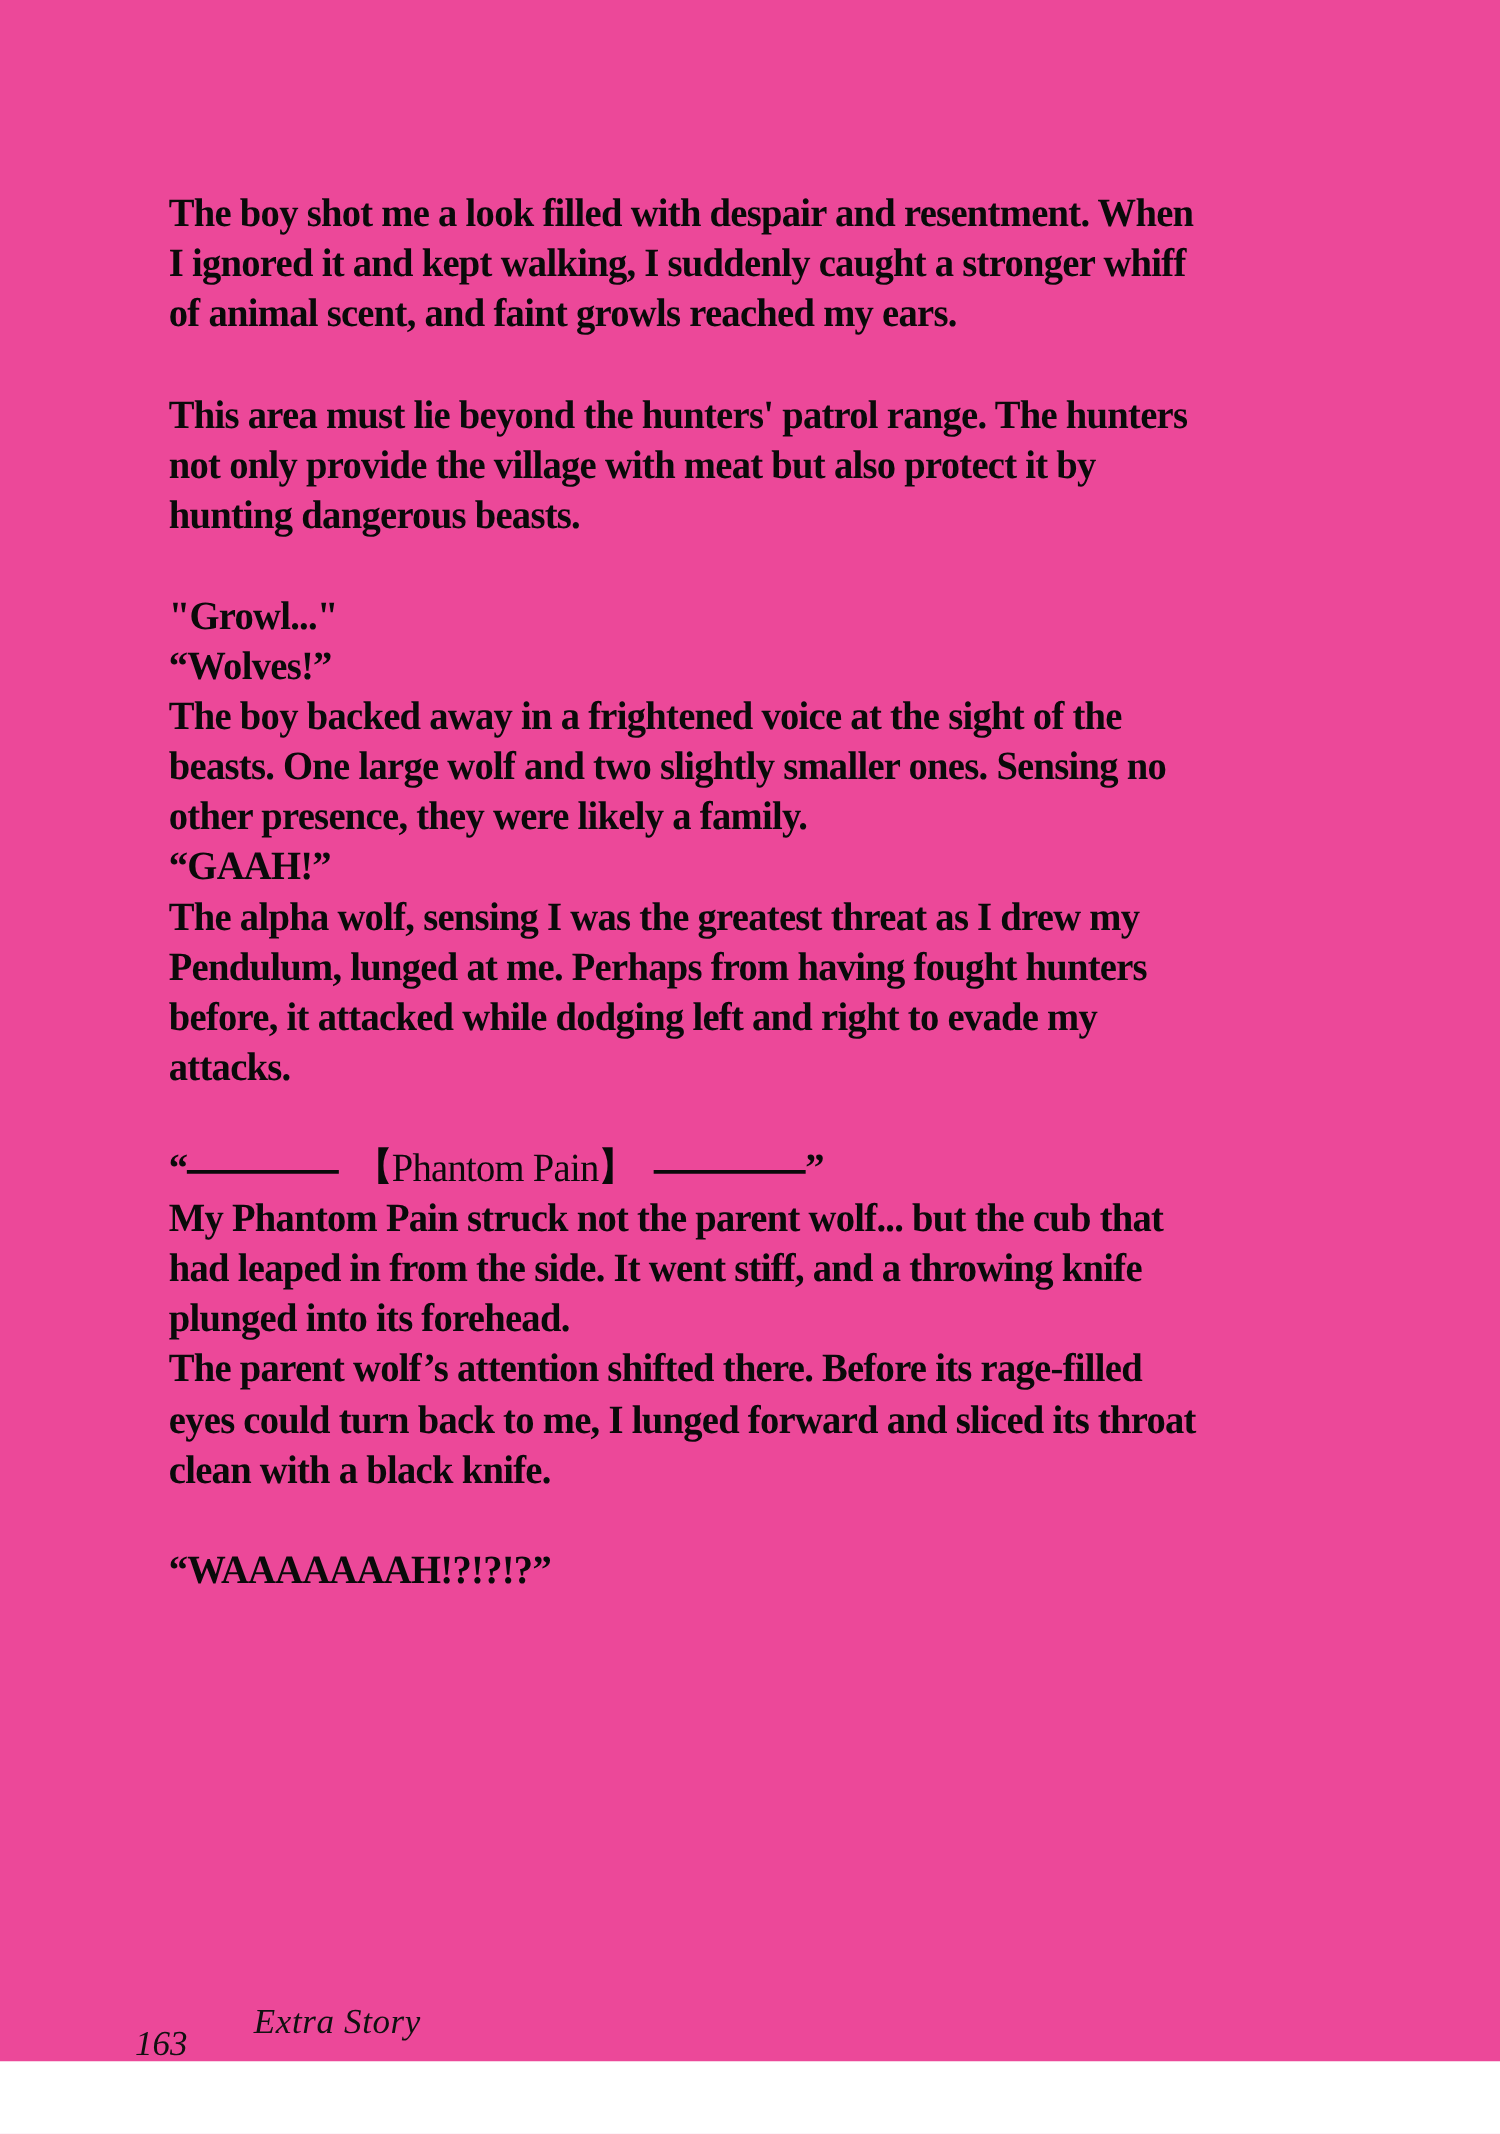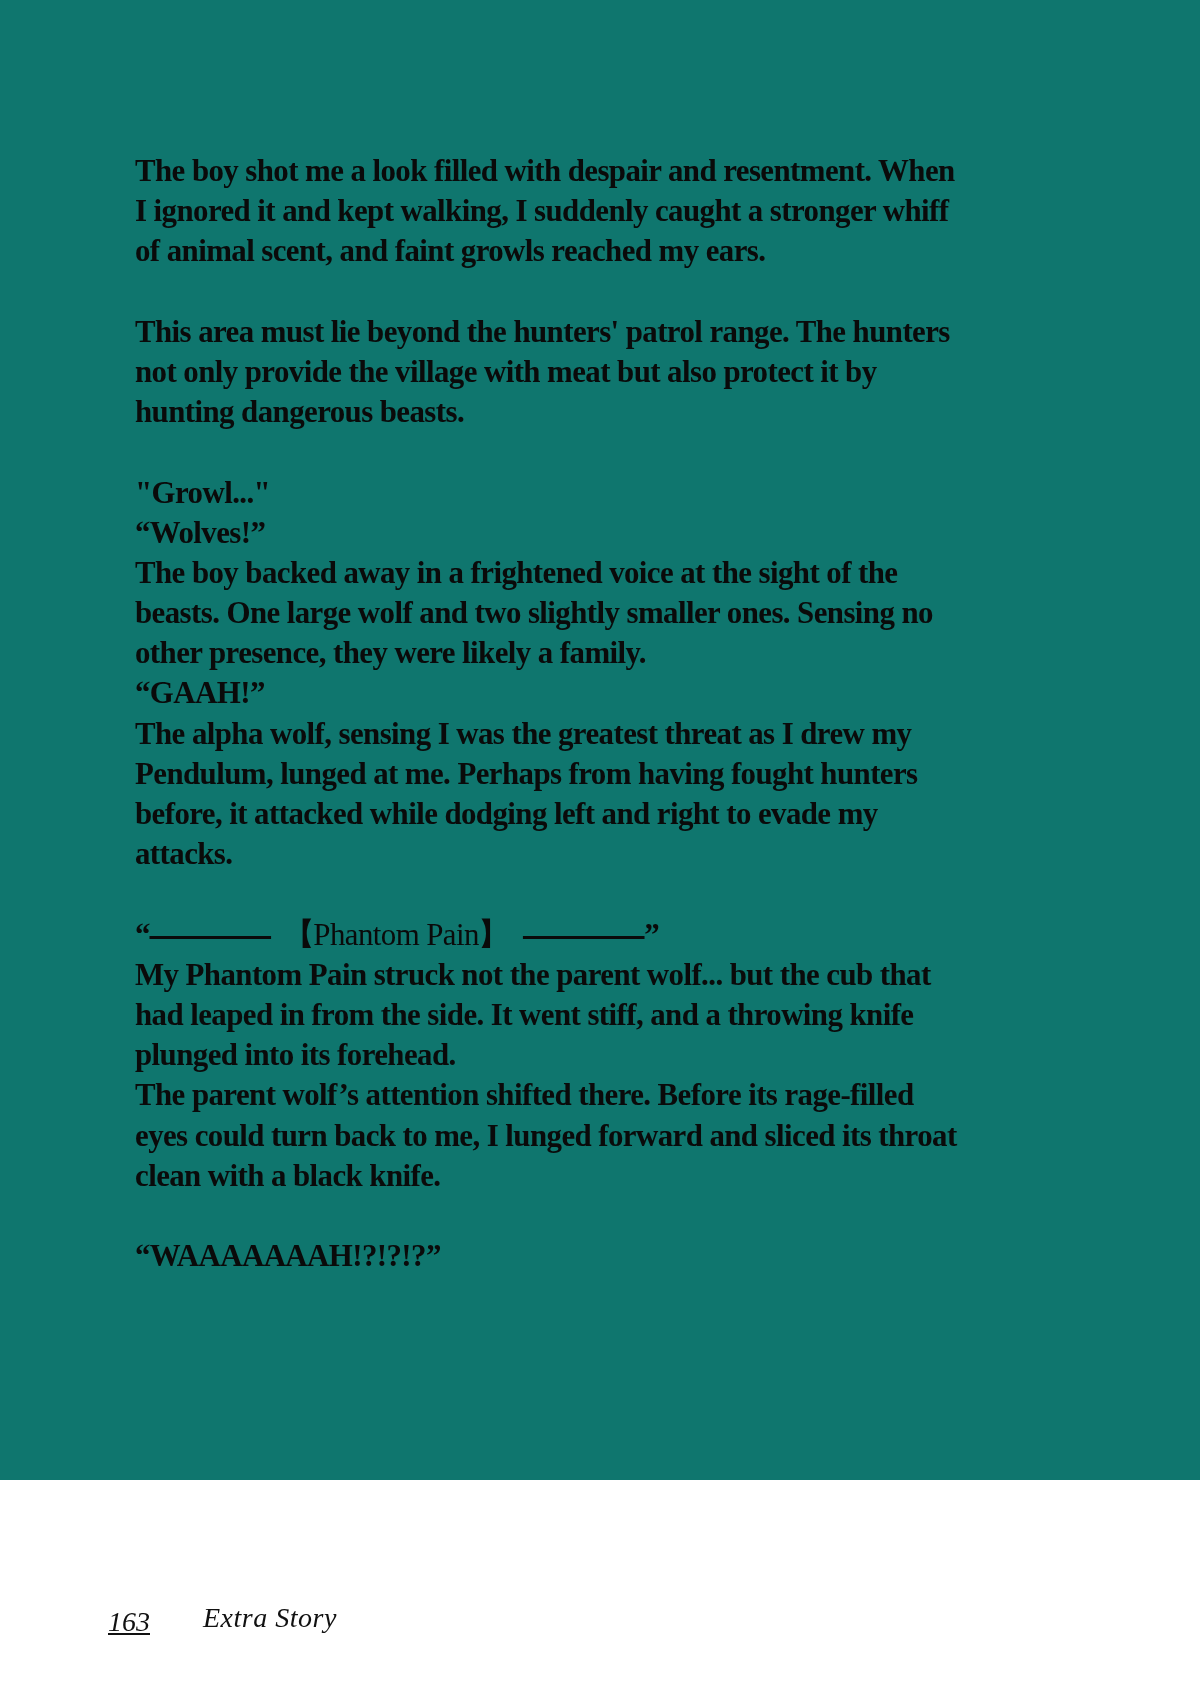--- a/index.html
+++ b/index.html
@@ -11,22 +11,22 @@
     width: 1200px;
     height: 1707px;
     position: relative;
     overflow: hidden;
     color: #0a0a0a;
   }
   .page {
     position: absolute;
     left: 0; top: 0;
     width: 1200px;
-    height: 1480px;
-    background: #0f766e;
+    height: 1649px;
+    background: #ec4899;
   }
   .body-text {
     position: absolute;
     left: 135px;
     top: 150px;
     width: 1000px;
     font-family: "Liberation Serif", "DejaVu Serif", serif;
     font-weight: bold;
     font-size: 32px;
     line-height: 40.2px;
@@ -73,22 +73,21 @@
     left: 108px;
     font-family: "Liberation Serif", "DejaVu Serif", serif;
     font-style: italic;
     font-size: 28px;
     color: #111;
     white-space: pre;
   }
   .footer .page-number {
     position: absolute;
     left: 0;
-    top: 4px;
-    text-decoration: underline;
+    top: 18px;
   }
   .footer .running-title {
     position: absolute;
     left: 95px;
     top: 0;
     font-size: 28px;
     letter-spacing: 0.5px;
   }
 </style>
 </head>

